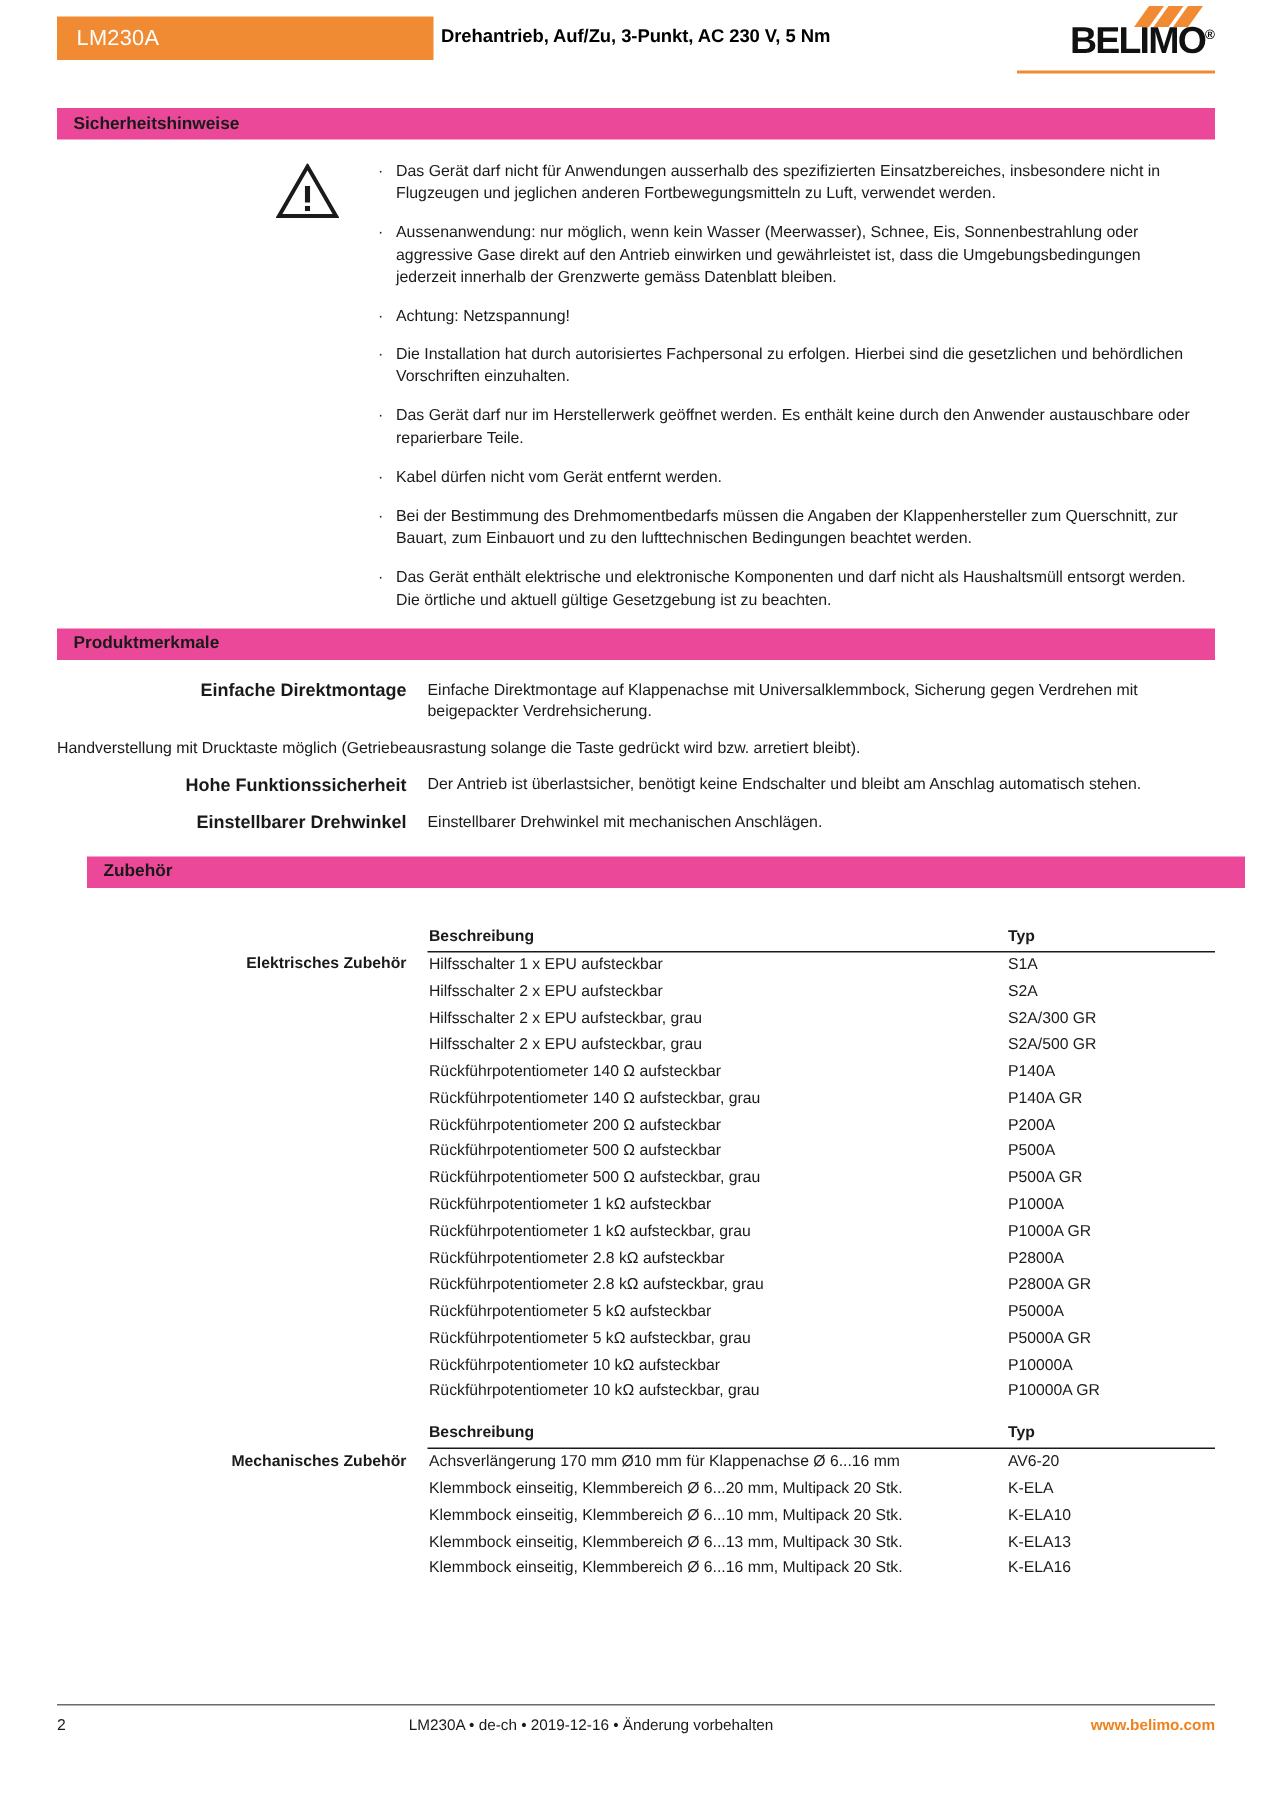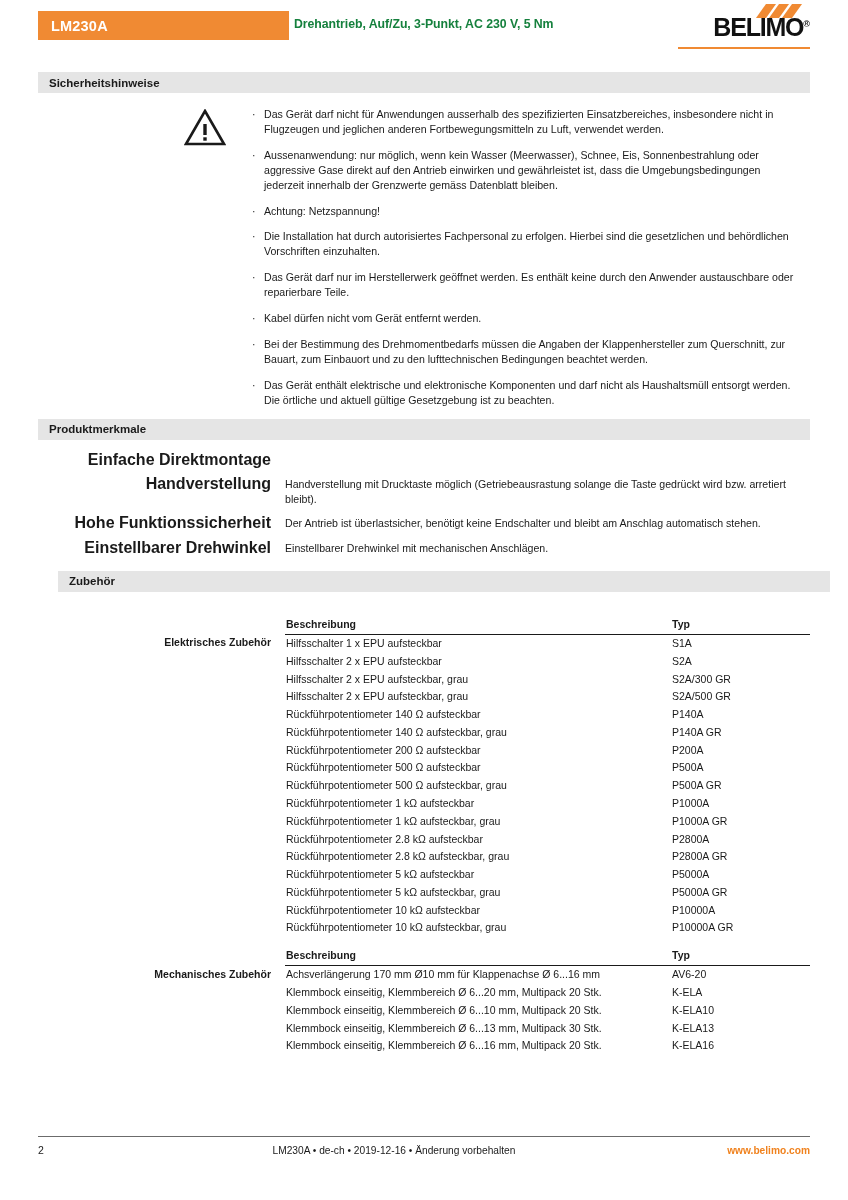--- a/index.html
+++ b/index.html
@@ -36,30 +36,30 @@
     height: 29px;
     background: #f08a33;
     display: flex;
     align-items: center;
     padding-left: 13px;
     box-sizing: border-box;
   }
   .model-tab span {
     color: #ffffff;
     font-size: 14.5px;
-    font-weight: bold;
+    font-weight: normal;
     letter-spacing: 0.2px;
   }
   .header-title {
     position: absolute;
     left: 256px;
     top: 17px;
     font-size: 12.3px;
     font-weight: bold;
-    color: #15803d;
+    color: #000000;
     letter-spacing: -0.05px;
   }
   .logo {
     position: absolute;
     right: 0;
     top: 4px;
     width: 132px;
     height: 48px;
     text-decoration: underline;
   }
@@ -90,21 +90,21 @@
     position: absolute;
     right: 0;
     top: 43px;
     width: 132px;
     height: 2px;
     background: #f08a33;
   }
 
   
   .section-bar {
-    background: #e5e5e5;
+    background: #ec4899;
     height: 21px;
     display: flex;
     align-items: center;
     padding-left: 11px;
     box-sizing: border-box;
     width: 772px;
   }
   .section-bar span {
     font-size: 11.5px;
     font-weight: bold;
@@ -152,21 +152,21 @@
   .feature-row {
     display: flex;
     margin-bottom: 10px;
   }
   .feature-label {
     width: 247px;
     flex: 0 0 247px;
     text-align: right;
     padding-right: 14px;
     box-sizing: border-box;
-    font-size: 16px;
+    font-size: 12px;
     font-weight: bold;
     line-height: 14.6px;
     color: #1a1a1a;
   }
   .feature-desc {
     flex: 1;
     font-size: 10.6px;
     line-height: 14.6px;
     color: #1a1a1a;
     padding-right: 20px;
@@ -308,23 +308,23 @@
     </div>
   </div>
 
   <div class="section-bar" style="">
     <span>Produktmerkmale</span>
   </div>
 
   <div class="features">
     <div class="feature-row">
       <div class="feature-label">Einfache Direktmontage</div>
+      <div class="feature-desc">Einfache Direktmontage auf Klappenachse mit Universalklemmbock, Sicherung gegen Verdrehen mit beigepackter Verdrehsicherung.</div>
     </div>
     <div class="feature-row">
-      <div class="feature-label">Handverstellung</div>
       <div class="feature-desc">Handverstellung mit Drucktaste möglich (Getriebeausrastung solange die Taste gedrückt wird bzw. arretiert bleibt).</div>
     </div>
     <div class="feature-row">
       <div class="feature-label">Hohe Funktionssicherheit</div>
       <div class="feature-desc">Der Antrieb ist überlastsicher, benötigt keine Endschalter und bleibt am Anschlag automatisch stehen.</div>
     </div>
     <div class="feature-row">
       <div class="feature-label">Einstellbarer Drehwinkel</div>
       <div class="feature-desc">Einstellbarer Drehwinkel mit mechanischen Anschlägen.</div>
     </div>

